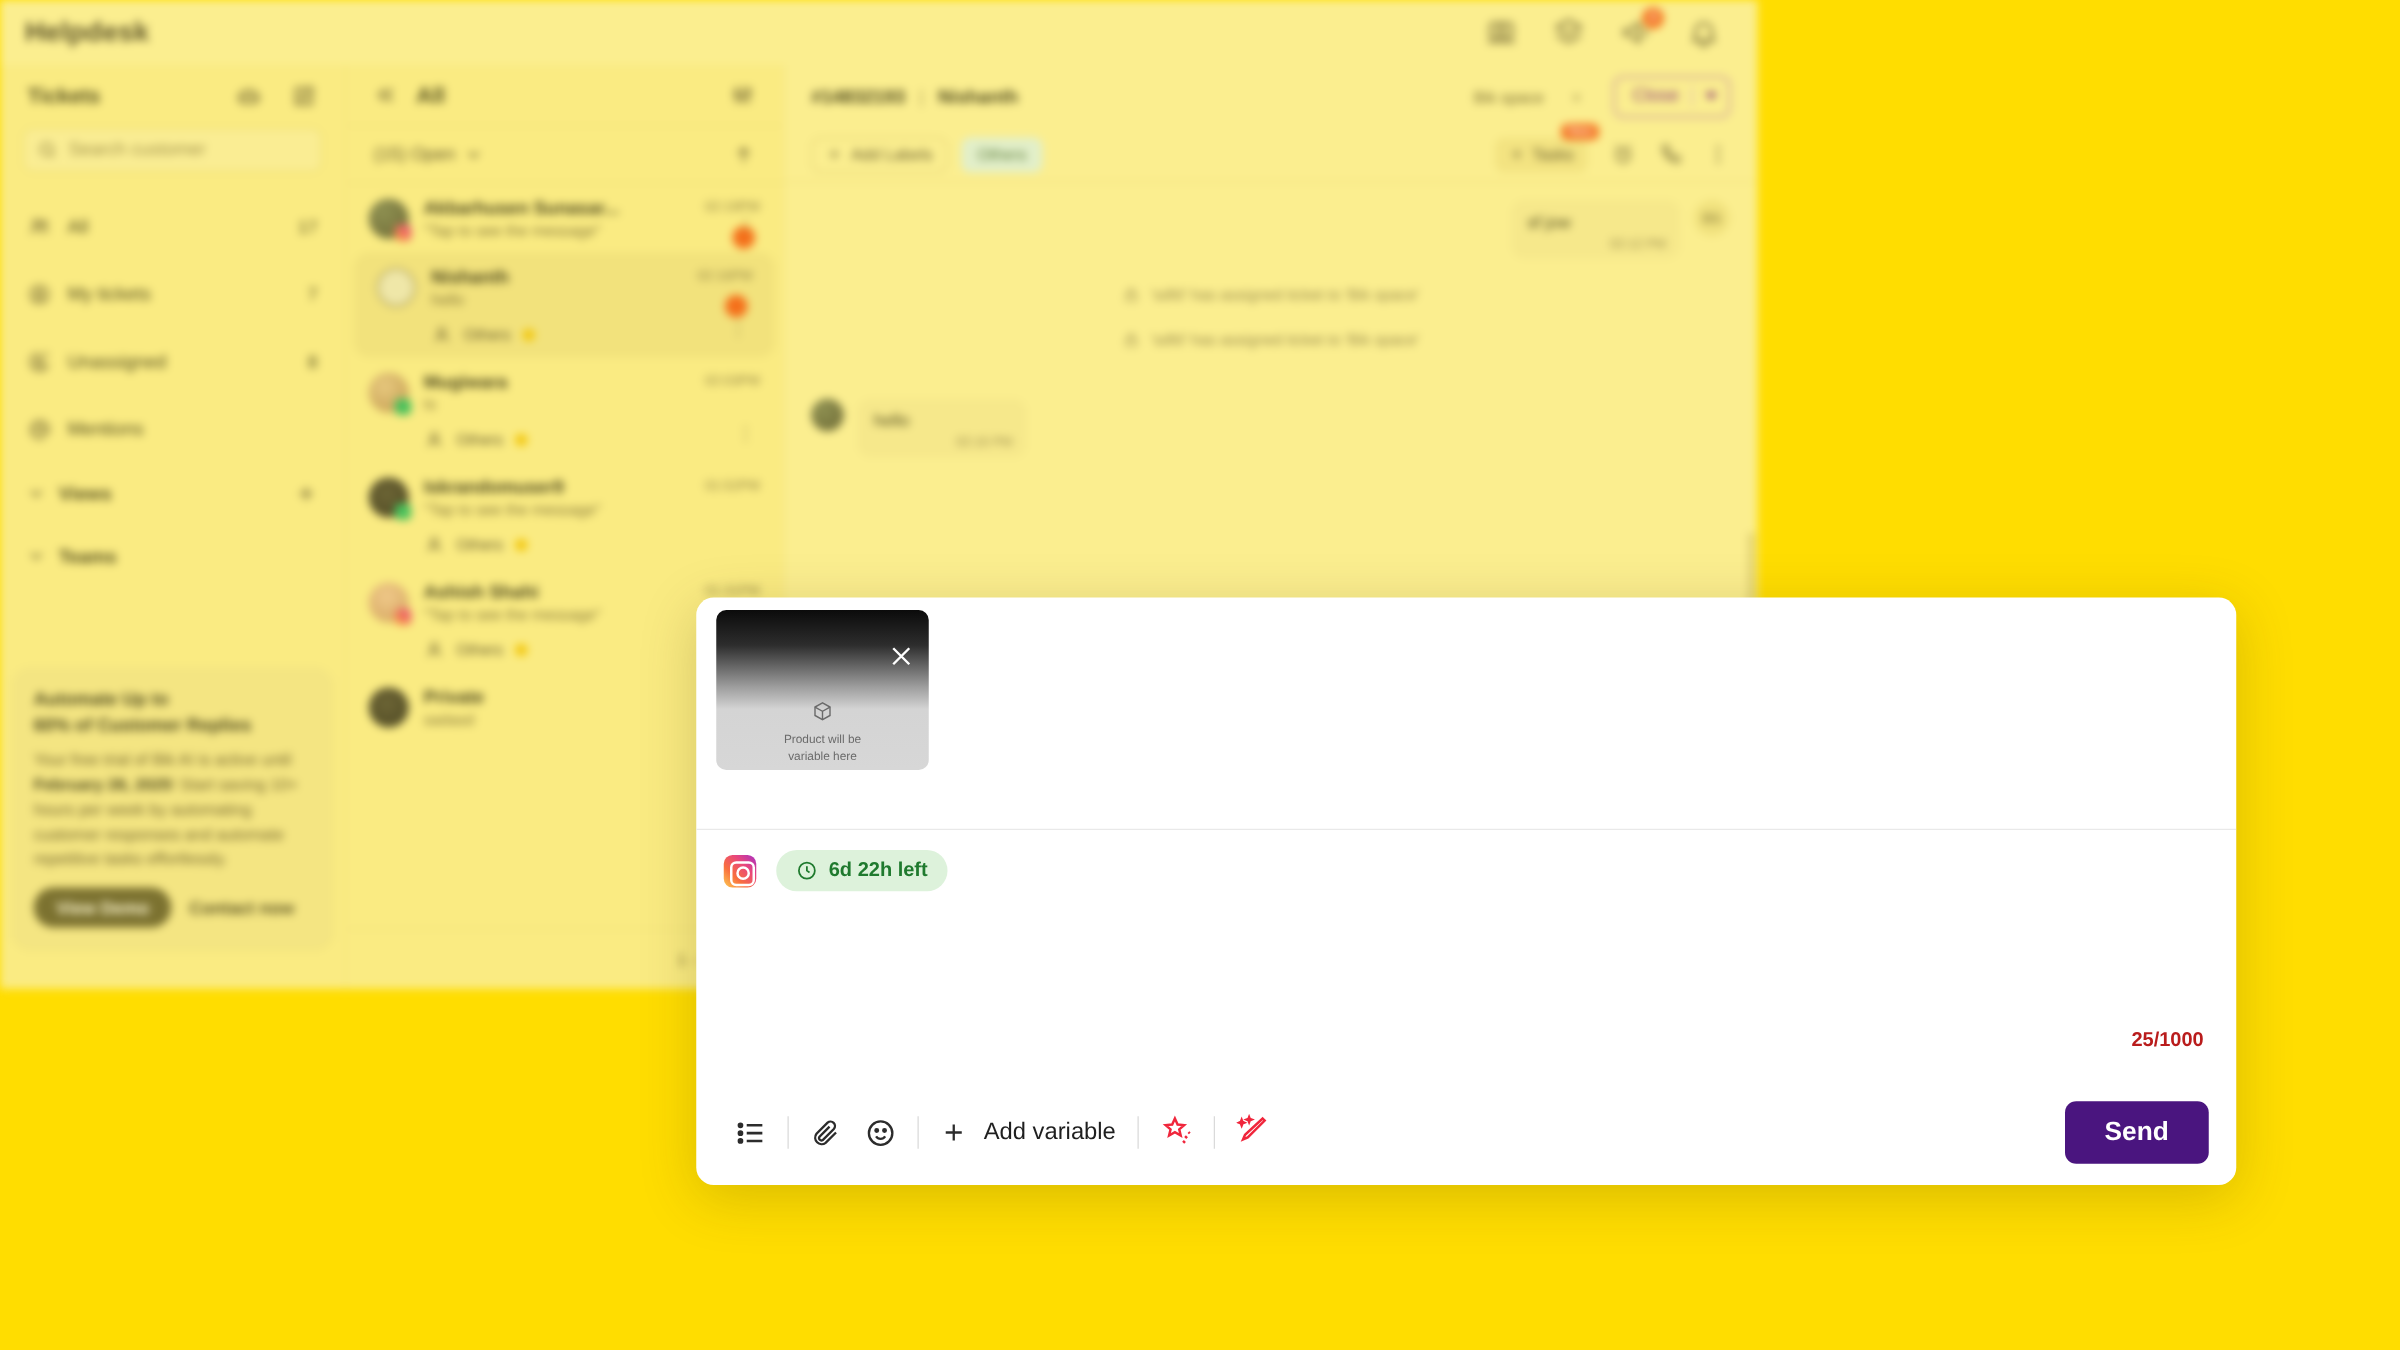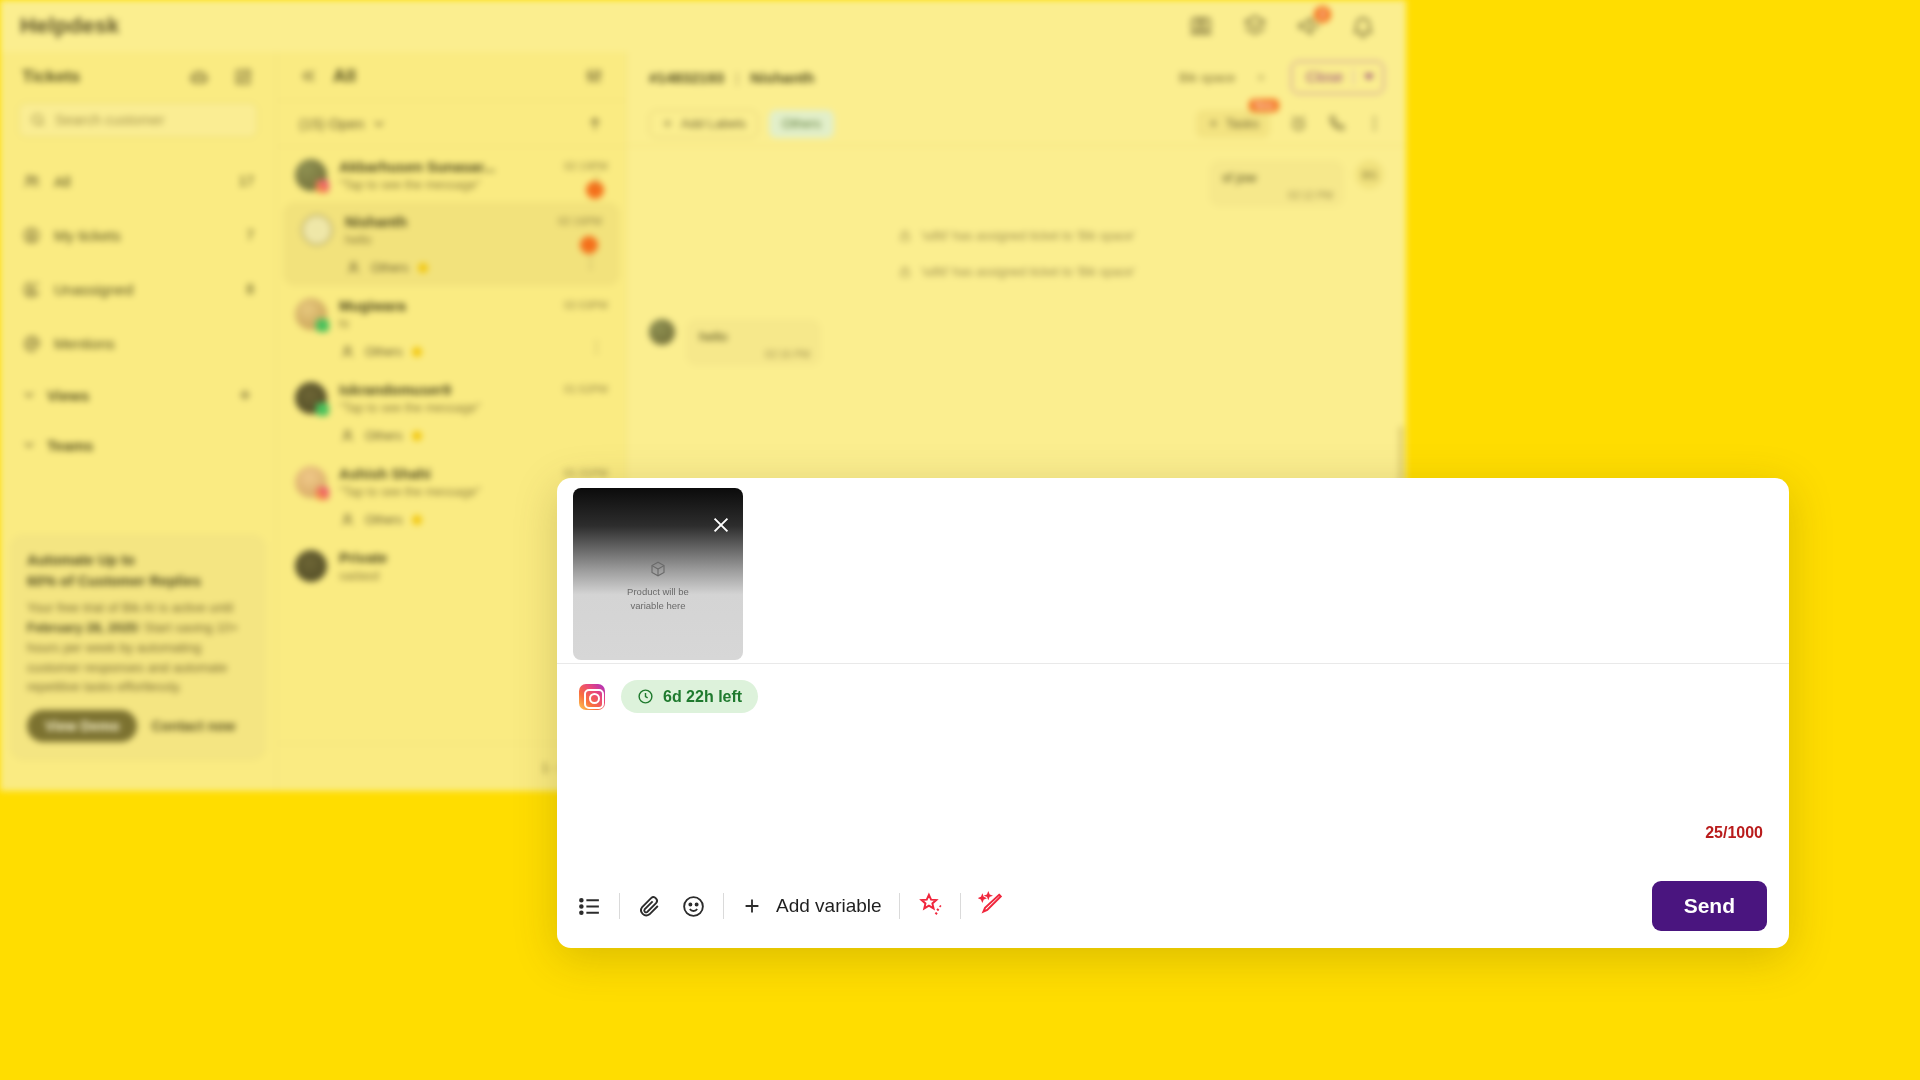--- a/index.html
+++ b/index.html
@@ -280,21 +280,21 @@
     left: 557px; top: 478px;
     width: 1232px; height: 470px;
     background: #FFFFFF;
     border-radius: 14px;
     box-shadow: 0 10px 44px rgba(80,70,0,.22);
     overflow: hidden;
   }
   .m-preview { position: relative; height: 185px; }
   .thumb {
     position: absolute; left: 16px; top: 10px;
-    width: 170px; height: 172px; border-radius: 8px;
+    width: 170px; height: 128px; border-radius: 8px;
     background: linear-gradient(#0B0B0B 0%, #2D2D2D 22%, #9D9D9D 48%, #D4D4D4 62%, #D7D7D7 100%);
     overflow: hidden;
   }
   .thumb .ctr {
     position: absolute; left: 0; right: 0; top: 72px;
     text-align: center; color: #6A6A6A;
   }
   .thumb .ctr svg { width: 18px; height: 18px; display: block; margin: 0 auto 7px auto; }
   .thumb .ctr .l1, .thumb .ctr .l2 { font-size: 9.5px; line-height: 1.45; }
   .thumb .x {
@@ -333,21 +333,21 @@
   }
 
   .m-counter {
     position: absolute; right: 26px; bottom: 106px;
     font-size: 16px; font-weight: bold; color: #b91c1c;
   }
 
   .m-toolbar {
     position: absolute; left: 0; right: 0; bottom: 0;
     height: 84px; display: flex; align-items: center;
-    padding: 0 22px 0 20px;
+    padding: 0 22px 0 31px;
     justify-content: center;
   }
   .tb-grp { display: flex; align-items: center; gap: 19px; }
   .tb-grp svg { width: 25px; height: 25px; color: #2C2C2C; display: block; }
   .vbar { width: 1px; height: 26px; background: #DADADA; margin: 0 17px; }
   .addvar { display: flex; align-items: center; gap: 13px; }
   .addvar .plus { width: 22px; height: 22px; color: #2C2C2C; }
   .addvar .lbl { font-size: 19px; color: #1F1F1F; }
   .ic-magic svg { width: 26px; height: 26px; }
   .btn-send {

